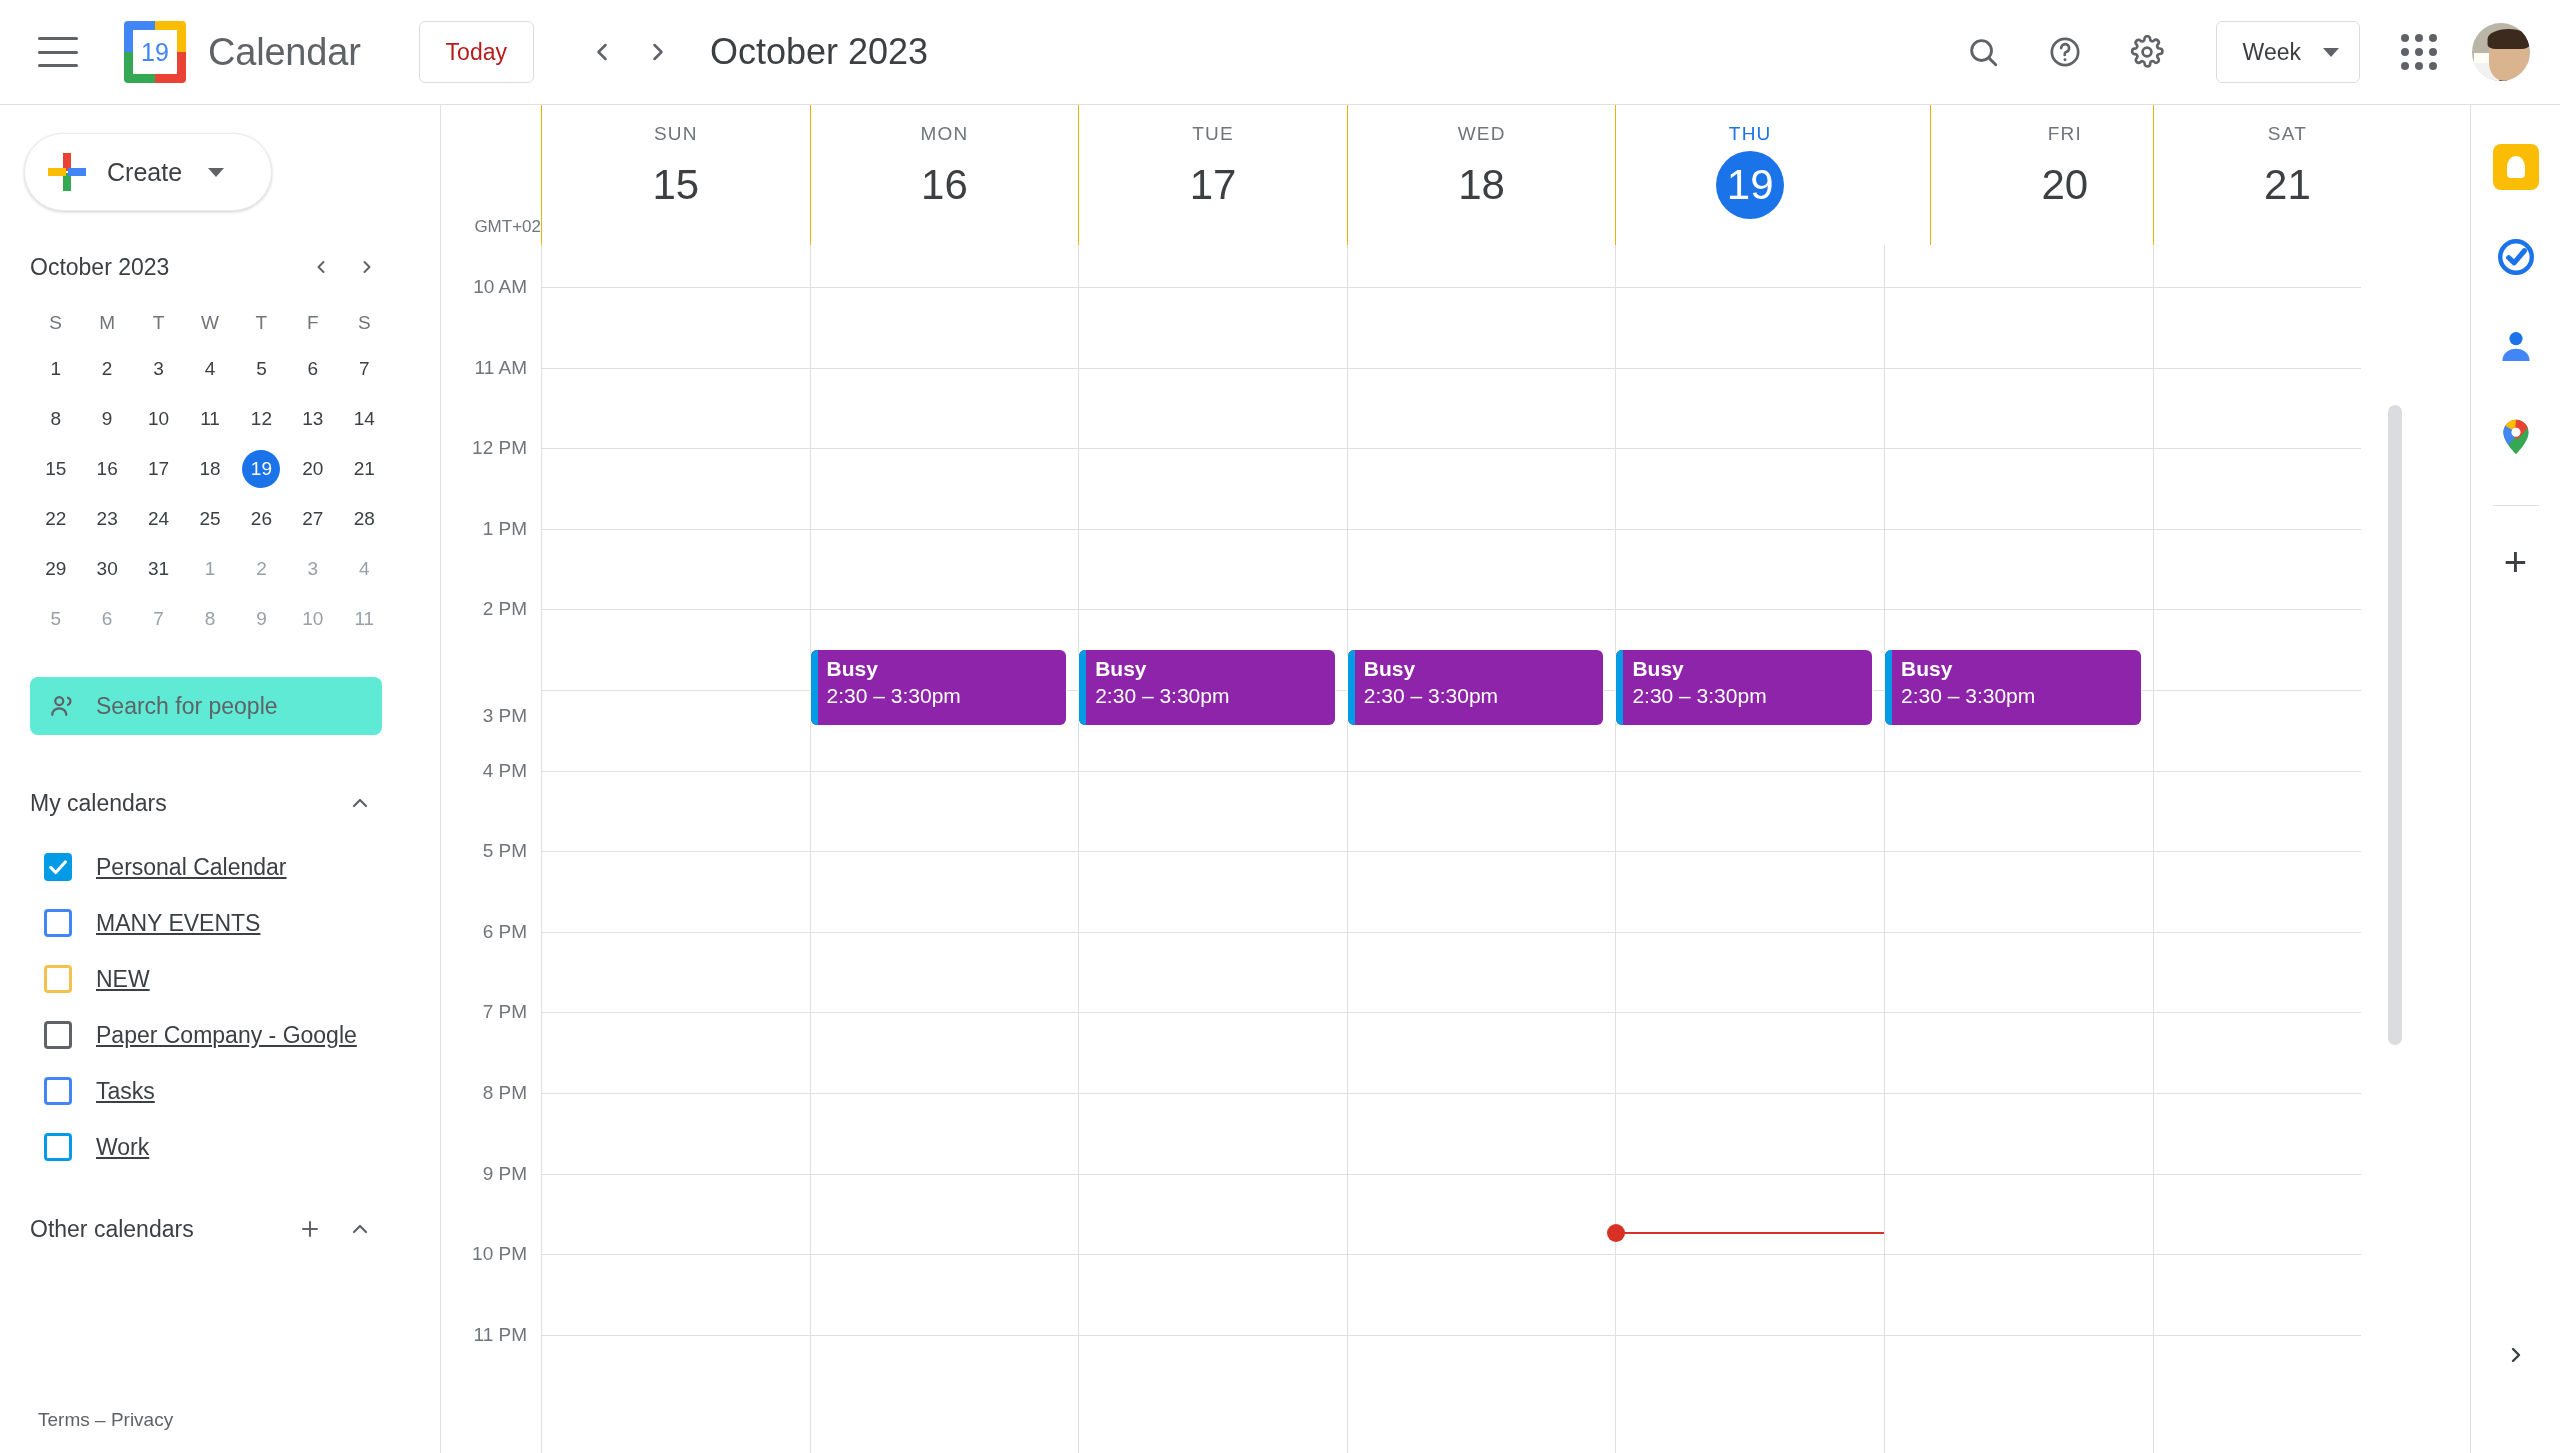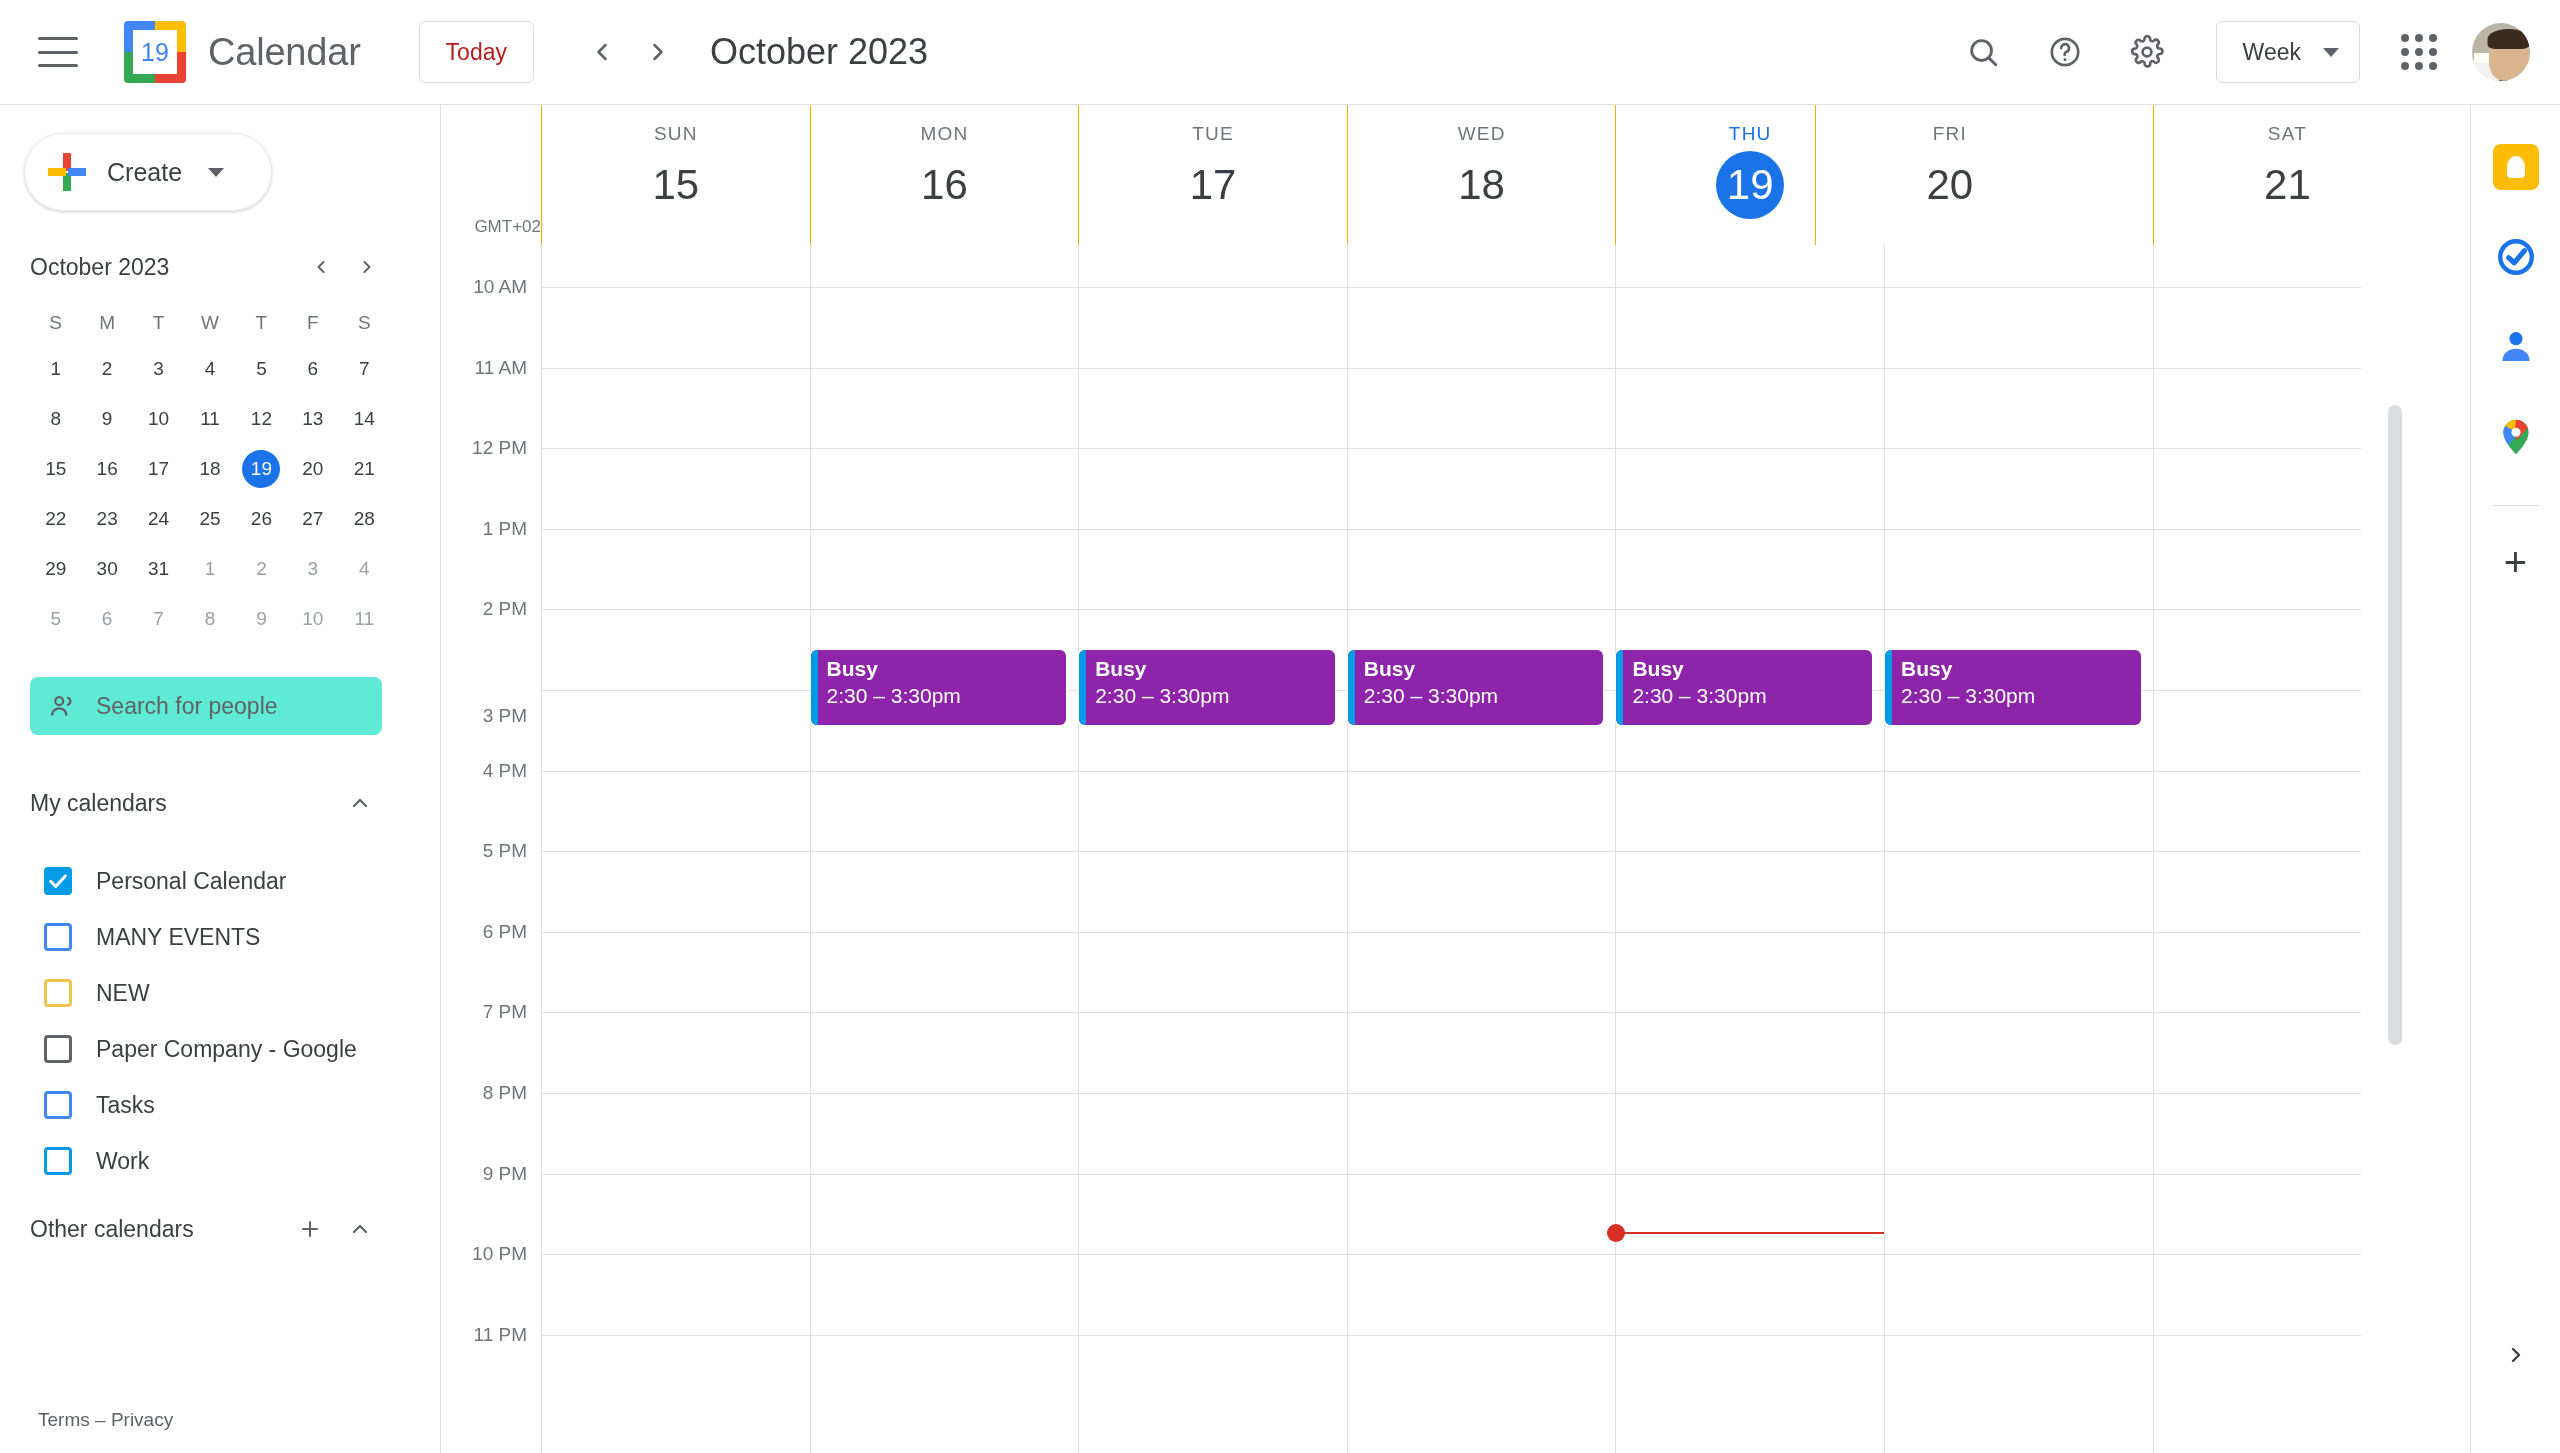--- a/index.html
+++ b/index.html
@@ -186,22 +186,22 @@
   .sec-actions { margin-left: auto; display: flex; align-items: center; gap: 6px; }
   .sec-icon {
     width: 44px; height: 44px; border-radius: 50%;
     display: flex; align-items: center; justify-content: center;
     cursor: pointer; color: #5f6368;
   }
   .sec-icon svg { width: 24px; height: 24px; }
 
   .cal-list { margin-top: 10px; }
   .cal-item {
-    height: 56px; display: flex; align-items: flex-end;
-    padding-left: 44px; cursor: pointer;
+    height: 56px; display: flex; align-items: center;
+    padding-left: 44px; cursor: pointer; text-decoration: underline;
   }
   .cb {
     width: 28px; height: 28px; border-radius: 4px; flex: none;
     display: flex; align-items: center; justify-content: center;
   }
   .cb.checked svg { width: 22px; height: 22px; color: #fff; }
   .cal-name { margin-left: 24px; font-size: 23px; color: #3c4043; }
 
   .footer-links {
     position: absolute; bottom: 22px; left: 38px;
@@ -650,21 +650,21 @@
         <div class="dnum">17</div>
       </div>
       <div class="day-col-head" style="left: 905.8px; width: 268.6px;">
         <div class="dow-label">WED</div>
         <div class="dnum">18</div>
       </div>
       <div class="day-col-head today" style="left: 1174.4px; width: 268.6px;">
         <div class="dow-label">THU</div>
         <div class="dnum">19</div>
       </div>
-      <div class="day-col-head" style="left: 1374px; width: 268.6px;">
+      <div class="day-col-head" style="left: 1489px; width: 268.6px;">
         <div class="dow-label">FRI</div>
         <div class="dnum">20</div>
       </div>
       <div class="day-col-head" style="left: 1711.6px; width: 268.6px;">
         <div class="dow-label">SAT</div>
         <div class="dnum">21</div>
       </div>
     </div>
   <div class="scroll-body" id="scroll-body">
     <div class="time-gutter" id="time-gutter">

